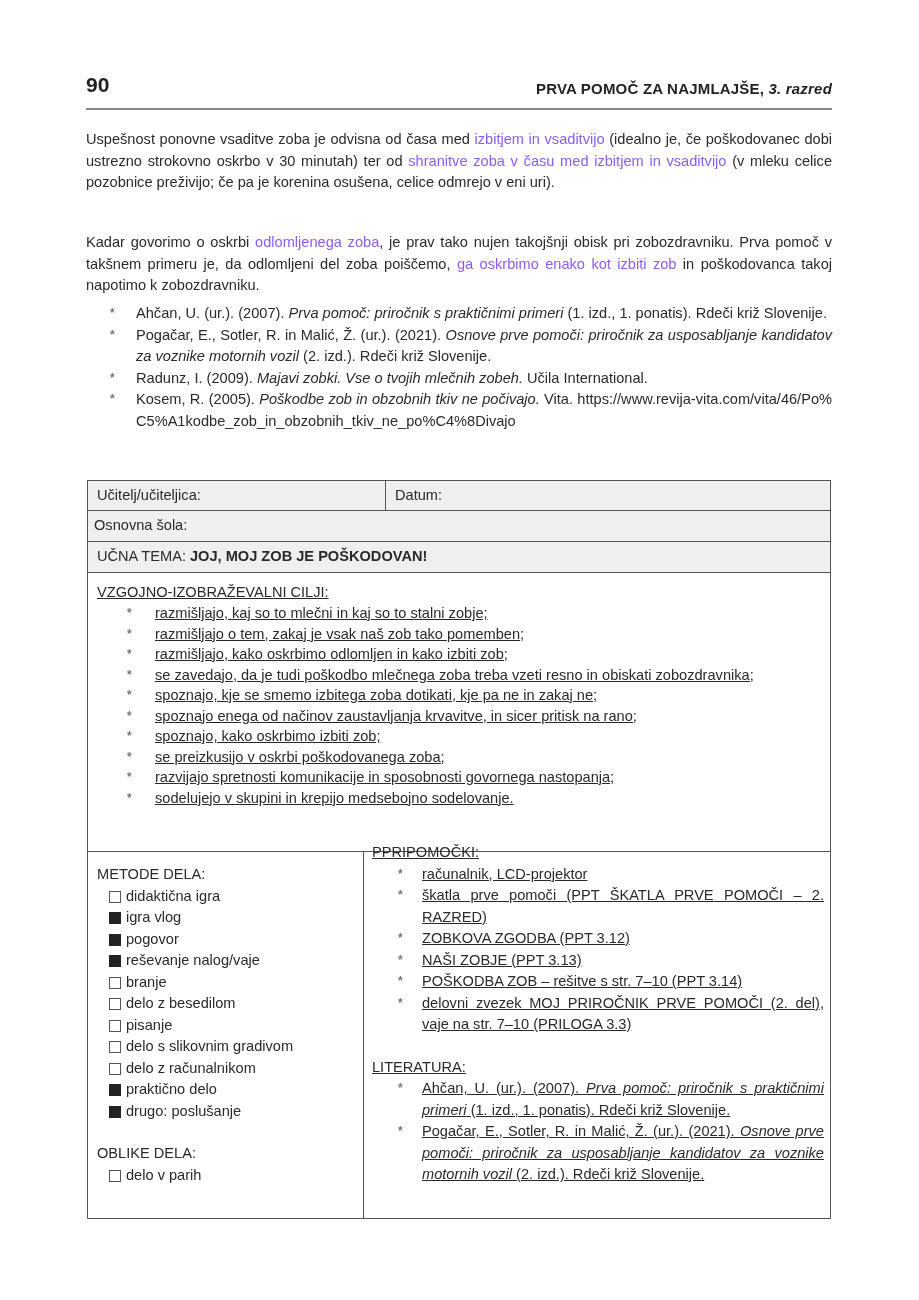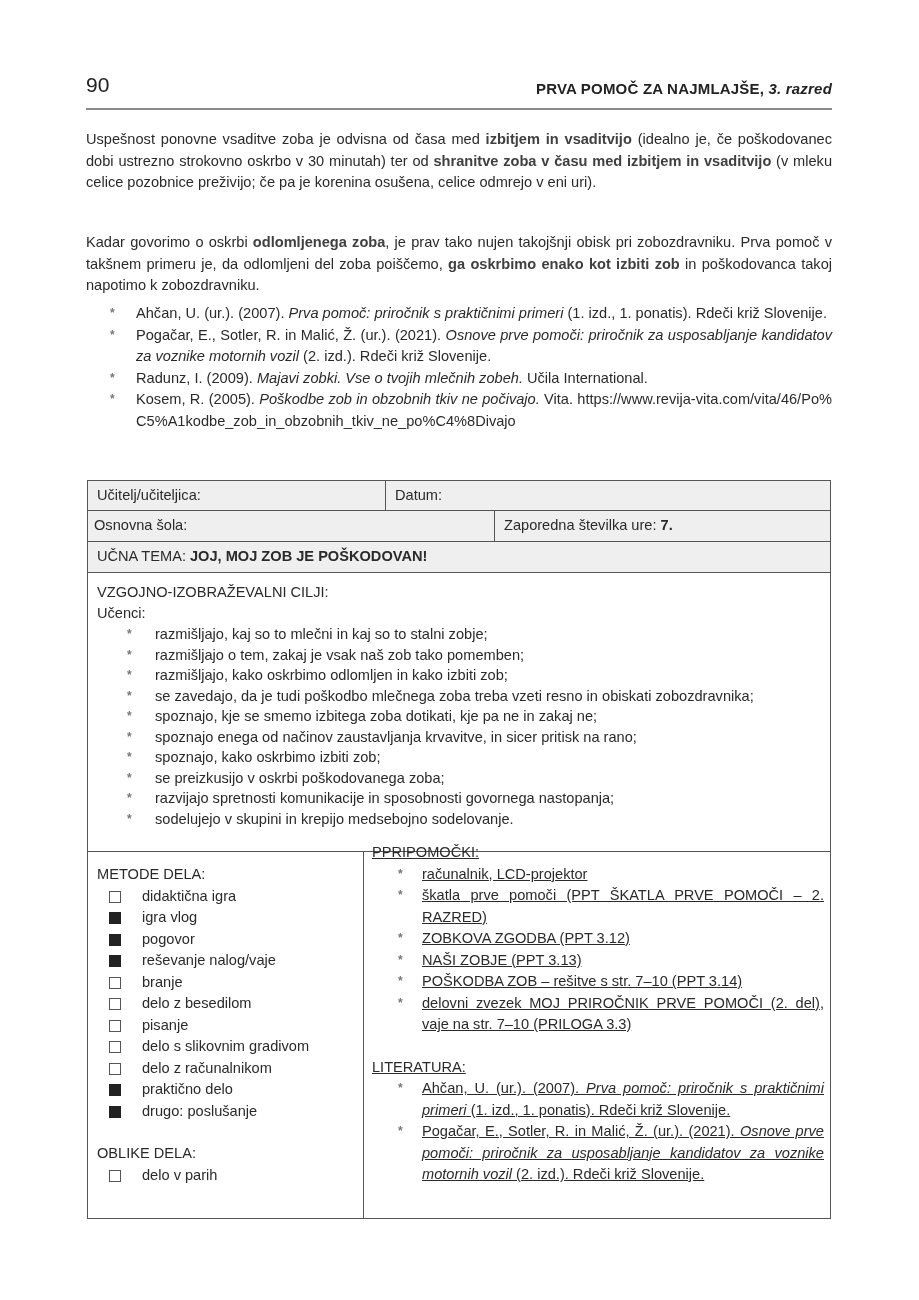--- a/index.html
+++ b/index.html
@@ -11,33 +11,33 @@
       font-size: 15px;
       line-height: 21px;
       overflow: hidden;
     }
     .page-header {
       position: absolute; left: 86px; top: 74px; width: 746px; height: 36px;
       border-bottom: 2px solid #8a8a8a;
     }
     .page-number {
       position: absolute; left: 0; top: 0;
-      font-size: 21px; font-weight: normal; color: #222;
+      font-size: 21px; font-weight: bold; color: #222;
     }
     .running-title {
       position: absolute; right: 0; top: 4px;
       font-size: 15px; font-weight: bold; color: #222; letter-spacing: 0.2px;
     }
     .running-title i { font-style: italic; }
 
     .para {
       position: absolute; left: 86px; width: 746px;
       text-align: justify; font-size: 14.6px; line-height: 21.5px;
     }
-    .para b { font-weight: bold; color: #404040; }
+    .para b { font-weight: normal; color: #8b5cf6; }
     #para1 { top: 129px; }
     #para2 { top: 232px; }
 
     .refs { position: absolute; left: 110px; top: 303px; width: 722px; list-style: none; }
     .refs li {
       position: relative; padding-left: 26px; font-size: 14.6px; line-height: 21.5px;
       text-align: justify; margin-bottom: 0;
     }
     .bullet {
       position: absolute; left: 0; top: 0; color: #777; font-size: 12px; font-weight: bold;
@@ -48,30 +48,30 @@
     .lesson-table {
       position: absolute; left: 87px; top: 480px; width: 744px; height: 739px;
       border: 1.5px solid #555;
     }
     .row { position: absolute; left: 0; width: 100%; border-bottom: 1.5px solid #555; }
     .row.gray { background: #efefef; }
     .cell { position: absolute; top: 0; height: 100%; padding: 4px 9px; font-size: 14.6px; }
     .vline { border-left: 1.5px solid #555; }
     .cell b { font-weight: bold; }
 
-    .goals { position: absolute; left: 9px; top: 101px; width: 720px; }
+    .goals { position: absolute; left: 9px; top: 101px; width: 720px; text-decoration: underline; }
     .goals .heading { font-size: 14.6px; line-height: 21px; }
     .goal-list { list-style: none; margin-left: 30px; }
     .goal-list li { position: relative; padding-left: 28px; font-size: 14.6px; line-height: 20.5px; }
 
     .bottom-left { position: absolute; left: 9px; top: 383px; width: 260px; }
     .bottom-right { position: absolute; left: 284px; top: 361px; width: 452px; text-decoration: underline; }
     .divider-v { position: absolute; left: 275px; top: 370px; height: 367px; border-left: 1.5px solid #555; }
     .method-list { list-style: none; margin-left: 12px; }
-    .method-list li { position: relative; padding-left: 33px; font-size: 14.6px; line-height: 21.5px; }
+    .method-list li { position: relative; padding-left: 17px; font-size: 14.6px; line-height: 21.5px; }
     .checkbox {
       position: absolute; left: 0; top: 5px; width: 12px; height: 12px;
       border: 1.2px solid #555; background: #fff;
     }
     .checkbox.checked { background: #222; border-color: #222; }
     .section-label { font-size: 14.6px; line-height: 21.5px; }
     .gap { height: 21px; }
 
     .aid-list, .lit { list-style: none; margin-left: 26px; }
     .aid-list li, .lit li {
@@ -102,30 +102,28 @@
 </ul>
 
 <div class="lesson-table">
   <div class="row gray" style="top:0; height:30px;">
     <div class="cell" style="left:0; width:297px;"><span>Učitelj/učiteljica:</span></div>
     <div class="cell vline" style="left:297px; width:447px;"><span>Datum:</span></div>
   </div>
   <div class="row gray" style="top:30px; height:31px;">
     <div class="cell" style="left:0; width:297px;padding-left:6px;"><span>Osnovna šola:</span></div>
     <div class="cell vline" style="left:297px; width:109px;margin-top:32px;"><span>Razred: </span><b>3.</b></div>
-    <div class="cell vline" style="left:406px; width:338px;"><span>Zaporedna številka ure: </span><b>7.</b></div>
   </div>
   <div class="row gray" style="top:61px; height:31px;">
     <div class="cell" style="left:0; width:744px;"><span>UČNA TEMA: </span><b>JOJ, MOJ ZOB JE POŠKODOVAN!</b></div>
   </div>
   <div class="row" style="top:92px; height:279px;"></div>
 
   <div class="goals">
     <div class="heading">VZGOJNO-IZOBRAŽEVALNI CILJI:</div>
-    <div class="heading">Učenci:</div>
     <ul class="goal-list">
       <li><span class="bullet">*</span><span>razmišljajo, kaj so to mlečni in kaj so to stalni zobje;</span></li>
       <li><span class="bullet">*</span><span>razmišljajo o tem, zakaj je vsak naš zob tako pomemben;</span></li>
       <li><span class="bullet">*</span><span>razmišljajo, kako oskrbimo odlomljen in kako izbiti zob;</span></li>
       <li><span class="bullet">*</span><span>se zavedajo, da je tudi poškodbo mlečnega zoba treba vzeti resno in obiskati zobozdravnika;</span></li>
       <li><span class="bullet">*</span><span>spoznajo, kje se smemo izbitega zoba dotikati, kje pa ne in zakaj ne;</span></li>
       <li><span class="bullet">*</span><span>spoznajo enega od načinov zaustavljanja krvavitve, in sicer pritisk na rano;</span></li>
       <li><span class="bullet">*</span><span>spoznajo, kako oskrbimo izbiti zob;</span></li>
       <li><span class="bullet">*</span><span>se preizkusijo v oskrbi poškodovanega zoba;</span></li>
       <li><span class="bullet">*</span><span>razvijajo spretnosti komunikacije in sposobnosti govornega nastopanja;</span></li>

